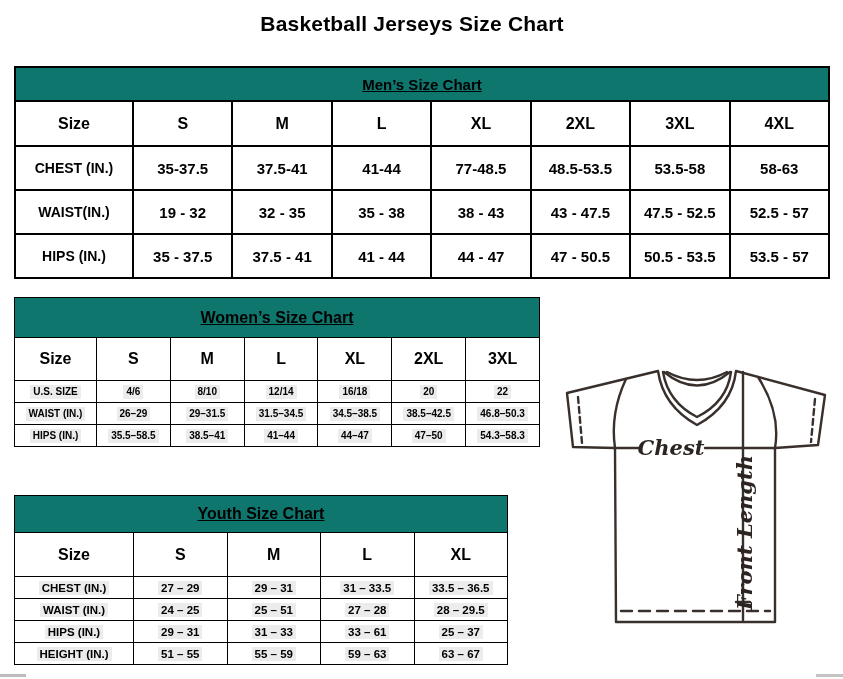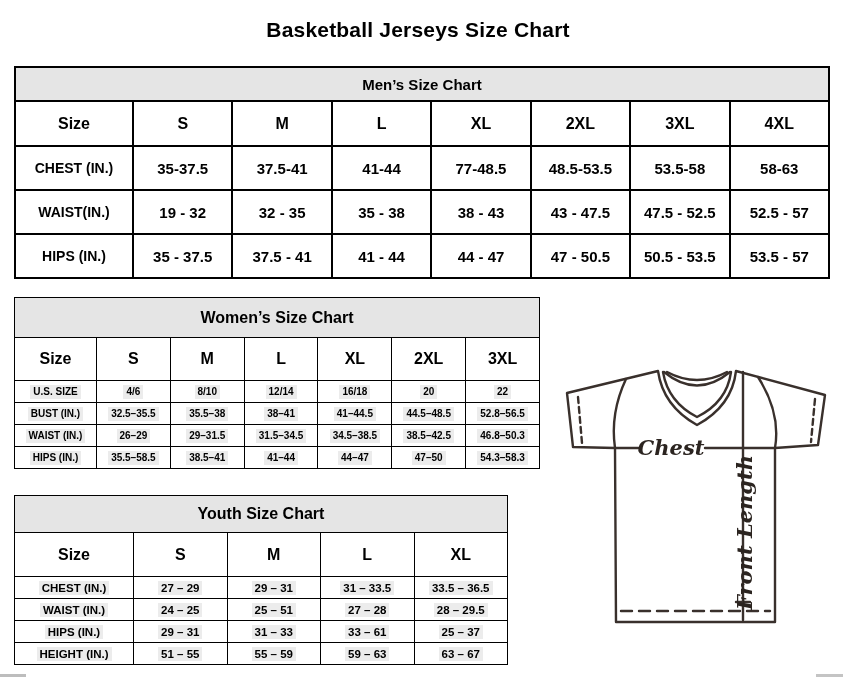--- a/index.html
+++ b/index.html
@@ -1,23 +1,23 @@
 <!DOCTYPE html>
 <html><head>
 <meta charset="utf-8">
 <style>
   html,body{margin:0;padding:0;background:#fff;}
   .screen{position:relative;width:843px;height:679px;background:#fff;overflow:hidden;
           font-family:"Liberation Sans",sans-serif;color:#000;}
-  .page-title{position:absolute;top:6px;left:0;width:812px;margin:12px;text-align:center;
+  .page-title{position:absolute;top:6px;left:0;width:812px;margin:6px;text-align:center;
           font-size:21px;font-weight:bold;letter-spacing:0.2px;}
   table.tbl{position:absolute;border-collapse:collapse;table-layout:fixed;background:#fff;}
   table.tbl td{border:1px solid #000;text-align:center;vertical-align:middle;
           font-weight:bold;padding:0;overflow:hidden;}
-  td.cap{background:#e5e5e5;font-size:16px;}
+  td.cap{background:#0f766e;font-size:16px;text-decoration:underline;}
   
   table.men{left:14px;top:66px;width:816px;}
   table.men td{border-width:2px;font-size:15px;}
   table.men td.cap{height:32px;}
   table.men tr.head td{height:43px;font-size:16px;}
   table.men tr.body td{height:42px;}
   table.men td.rowlabel{font-size:14px;}
   
   table.women{left:14px;top:297px;width:526px;padding-left:48px;}
   table.women td.cap{height:39px;}
@@ -132,29 +132,20 @@
     <tr class="body">
       <td class="rowlabel"><span class="hl">U.S. SIZE</span></td>
       <td><span class="hl">4/6</span></td>
       <td><span class="hl">8/10</span></td>
       <td><span class="hl">12/14</span></td>
       <td><span class="hl">16/18</span></td>
       <td><span class="hl">20</span></td>
       <td><span class="hl">22</span></td>
     </tr>
     <tr class="body">
-      <td class="rowlabel"><span class="hl">BUST (IN.)</span></td>
-      <td><span class="hl">32.5–35.5</span></td>
-      <td><span class="hl">35.5–38</span></td>
-      <td><span class="hl">38–41</span></td>
-      <td><span class="hl">41–44.5</span></td>
-      <td><span class="hl">44.5–48.5</span></td>
-      <td><span class="hl">52.8–56.5</span></td>
-    </tr>
-    <tr class="body">
       <td class="rowlabel"><span class="hl">WAIST (IN.)</span></td>
       <td><span class="hl">26–29</span></td>
       <td><span class="hl">29–31.5</span></td>
       <td><span class="hl">31.5–34.5</span></td>
       <td><span class="hl">34.5–38.5</span></td>
       <td><span class="hl">38.5–42.5</span></td>
       <td><span class="hl">46.8–50.3</span></td>
     </tr>
     <tr class="body">
       <td class="rowlabel"><span class="hl">HIPS (IN.)</span></td>

